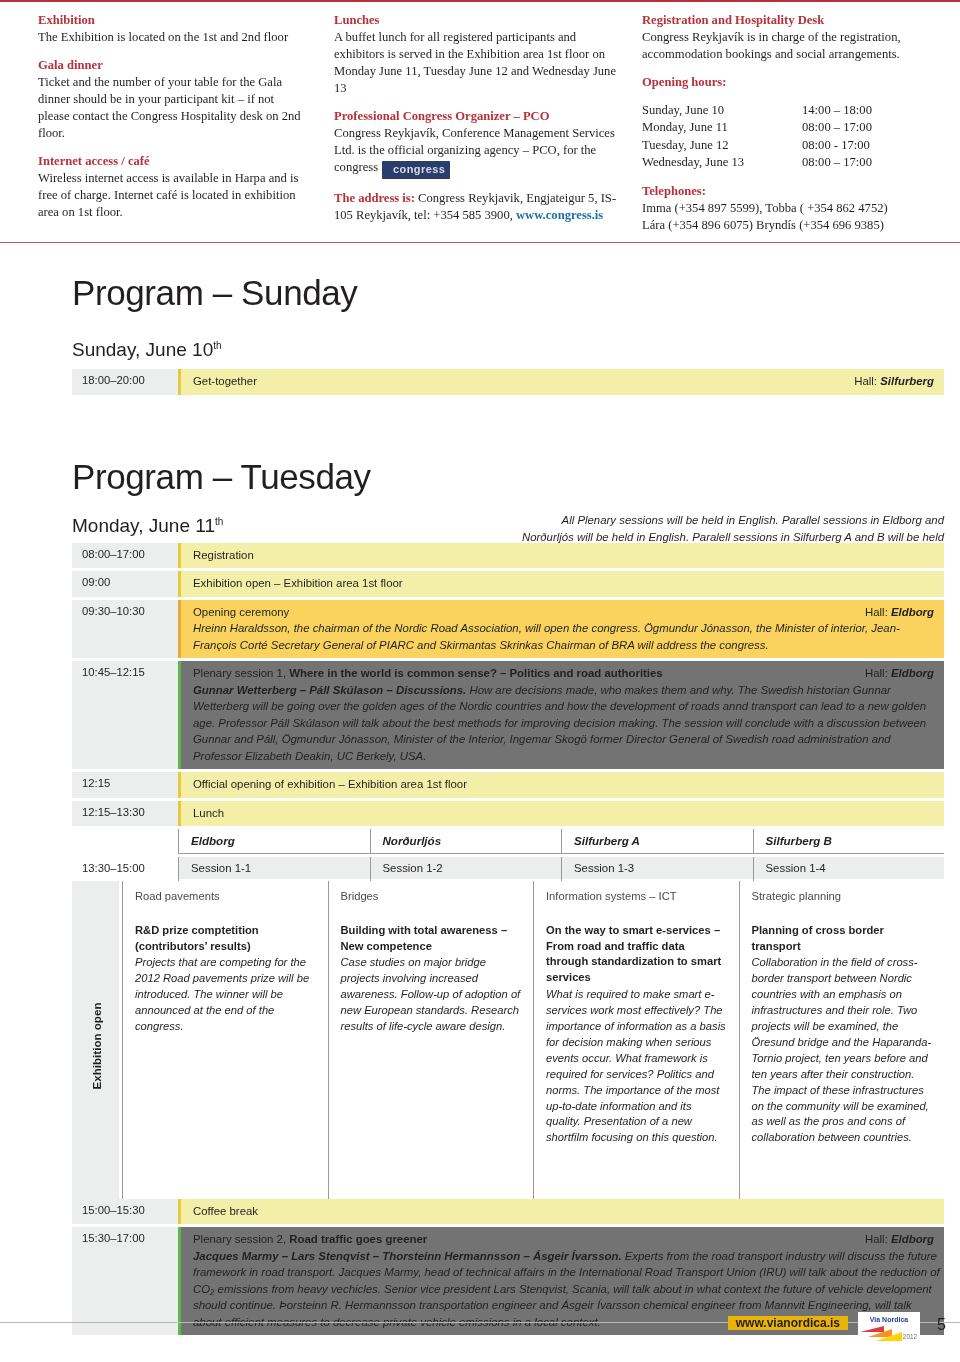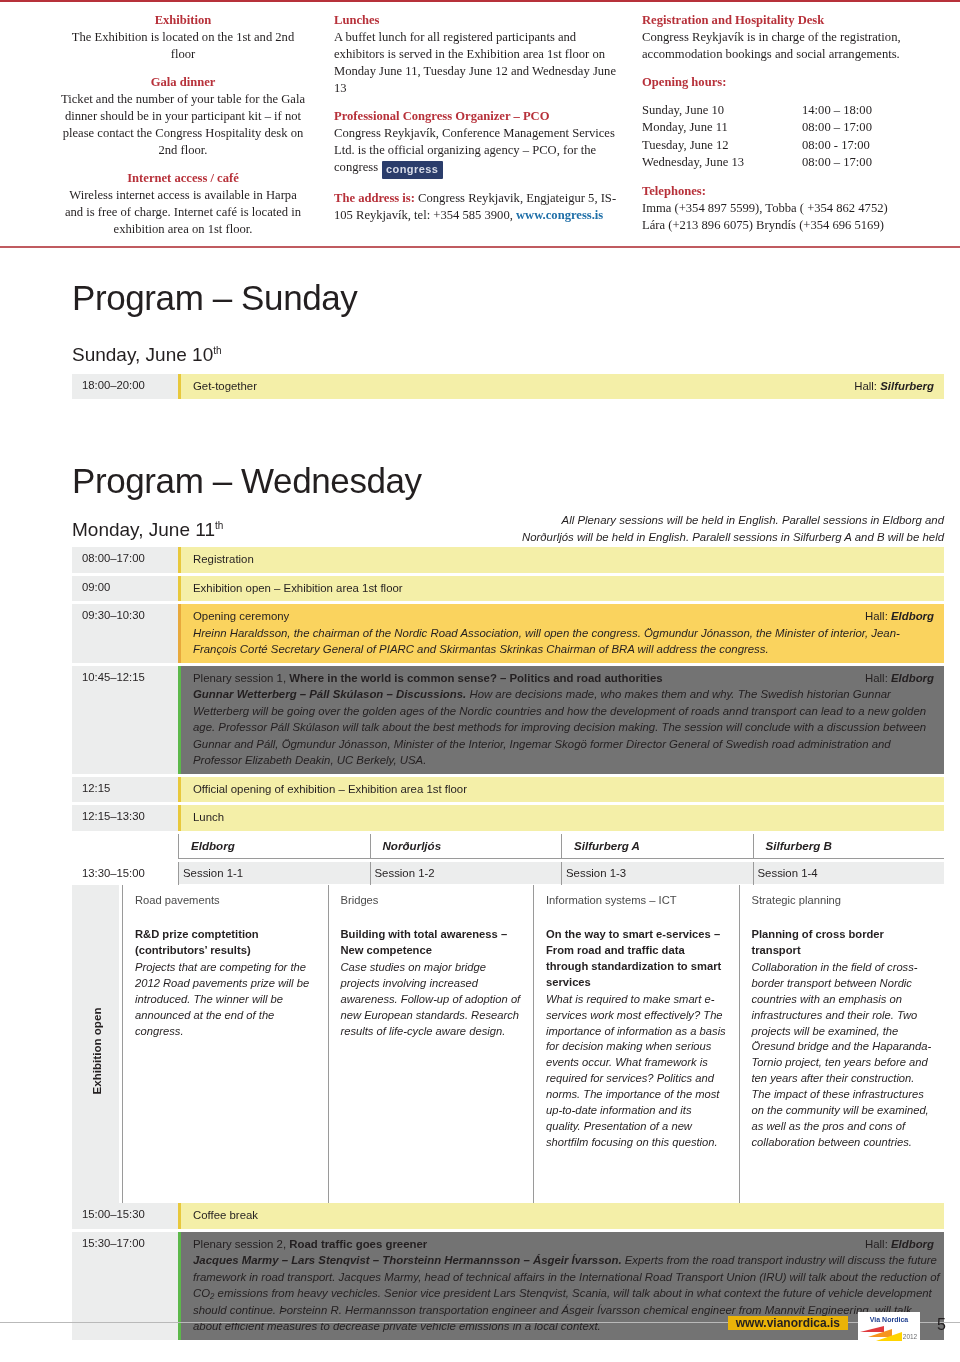--- a/index.html
+++ b/index.html
@@ -16,21 +16,21 @@
   
   .top-rule { height:2px; background:#b7313a; margin:0; }
   .top-rule.thin { height:1.5px; background:#c05b60; }
 
   .info-band {
     display:flex;
     padding: 10px 0 8px 0;
     font-family: "Liberation Serif", serif;
   }
   .info-col { padding: 0 14px; }
-  .info-col.c1 { width: 320px; padding-left: 60px; text-align: center; }
+  .info-col.c1 { width: 320px; padding-left: 38px; }
   .info-col.c2 { width: 312px; }
   .info-col.c3 { width: 328px; padding-left:10px; }
 
   .info-h {
     color:#b7313a;
     font-weight:bold;
     font-size:12.6px;
     line-height:1.35;
     font-family:"Liberation Serif", serif;
   }
@@ -49,21 +49,21 @@
   .hours-table td.t { text-align:left; width:160px; }
 
   .congress-logo {
     display:inline-block;
     background:#2b3d6b;
     color:#d8dce8;
     font-family:"Liberation Sans", sans-serif;
     font-weight:bold;
     font-size:11px;
     letter-spacing:0.4px;
-    padding:1px 5px 2px 4px;
+    padding:1px 5px 2px 11px;
     border-radius:1px;
     vertical-align:-2px;
     margin-left:4px;
   }
 
   
   .page-body { padding: 0 0 0 0; }
 
   h1.prog-title {
     font-family:"Liberation Sans", sans-serif;
@@ -143,21 +143,21 @@
   }
   .cols-inner { flex:1 1 auto; display:flex; }
   .scol { flex:1 1 0; min-width:0; border-left:1px solid #9a9a9a; }
   .scol:first-child { border-left:1px solid #9a9a9a; }
   .scol .hdr {
     font-size:11.6px; font-style:italic; font-weight:bold;
     padding:5px 10px 6px 12px; background:#ffffff;
     border-bottom:1px solid #9a9a9a;
   }
   .scol .sess {
-    font-size:11.4px; padding:5px 10px 5px 4px; background:#eceded;
+    font-size:11.4px; padding:5px 10px 5px 12px; background:#eceded;
   }
   .scol .body {
     font-size:11.2px; line-height:1.42; padding:8px 10px 10px 12px; background:#ffffff;
   }
   .scol .topic { color:#4a4a4a; }
   .scol .ttl { font-weight:bold; display:block; margin-top:18px; }
   .scol .txt { font-style:italic; display:block; margin-top:1px; }
 
   .hdr-row { display:flex; margin: 0 16px 3px 72px; }
   .hdr-row .tcell { background:#ffffff; }
@@ -245,21 +245,21 @@
         </tr>
         <tr>
           <td class="t">Wednesday, June 13</td>
           <td>08:00 – 17:00</td>
         </tr>
       </tbody>
     </table>
     <p class="info-p last" style="margin-top:11px;">
       <span class="info-h">Telephones:</span><br>
       <span>Imma  (+354 897 5599), Tobba ( +354 862 4752)</span><br>
-      <span>Lára   (+213 896 6075) Bryndís (+354 696 5169)</span>
+      <span>Lára   (+354 896 6075) Bryndís (+354 696 9385)</span>
     </p>
   </div>
 </div>
 
 <div class="top-rule thin"></div>
 
 <div class="page-body">
 
   <h1 class="prog-title">Program – Sunday</h1>
   <h2 class="day-title">
@@ -269,21 +269,21 @@
   <div class="sched">
     <div class="srow">
       <div class="tcell">18:00–20:00</div>
       <div class="bcell yellow">
         <span>Get-together</span>
         <span class="hall"><span>Hall: </span><b>Silfurberg</b></span>
       </div>
     </div>
   </div>
 
-  <h1 class="prog-title" style="margin-top:62px;">Program – Wednesday</h1>
+  <h1 class="prog-title" style="margin-top:62px;">Program – Tuesday</h1>
 
   <div class="note-block" style="top:512px;font-style:italic;">All Plenary sessions will be held in English. Parallel sessions in Eldborg and Norðurljós will be held in English. Paralell sessions in Silfurberg A and B will be held in Scandinavian language with simultaneous translation into English.</div>
 
   <h2 class="day-title" style="margin-top:18px;margin-bottom:6px;">
     <span>Monday, June 11</span><sup>th</sup>
   </h2>
 
   <div class="sched">
 
     <div class="srow">

